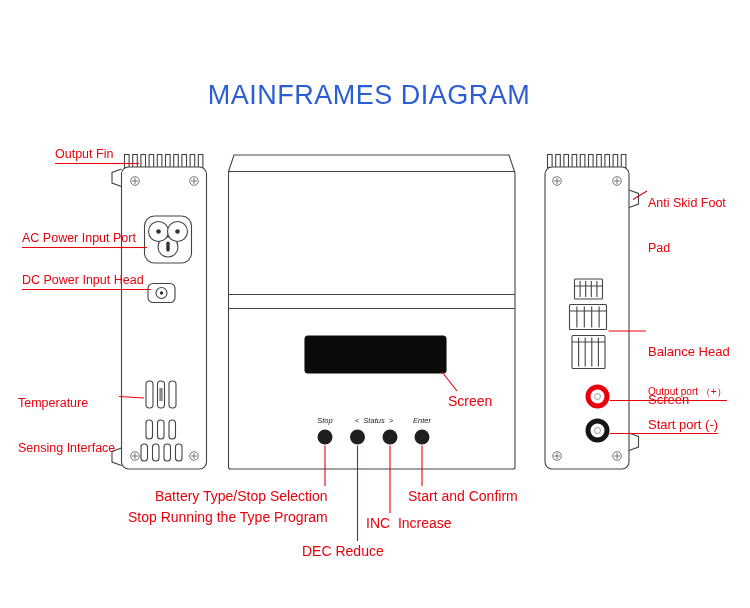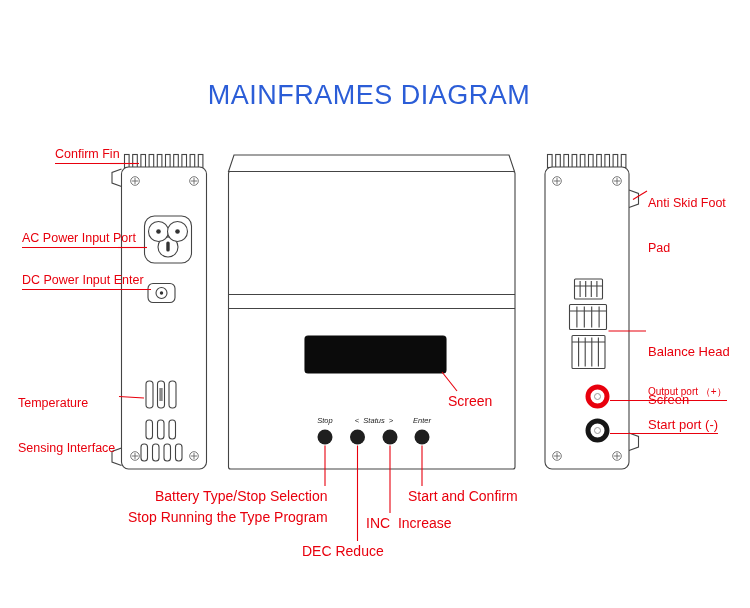--- a/index.html
+++ b/index.html
@@ -170,23 +170,23 @@
       <line x1="442" y1="372" x2="457" y2="391"></line>
       <line x1="325" y1="445.5" x2="325" y2="486"></line>
       <line x1="357.5" y1="445.5" x2="357.5" y2="541"></line>
       <line x1="390" y1="445.5" x2="390" y2="513"></line>
       <line x1="422" y1="445.5" x2="422" y2="486"></line>
     </g>
   </svg>
 
   <div class="title">MAINFRAMES DIAGRAM</div>
 
-  <div class="callout u" style="left:55px;top:147px">Confirm Fin</div>
+  <div class="callout u" style="left:55px;top:147px">Output Fin</div>
   <div class="callout u" style="left:22px;top:231px">AC Power Input Port</div>
-  <div class="callout u" style="left:22px;top:273px">DC Power Input Enter</div>
+  <div class="callout u" style="left:22px;top:273px">DC Power Input Head</div>
 
   <div class="callout" style="left:18px;top:366px">
     <div>Temperature</div>
     <div>Sensing Interface</div>
   </div>
 
   <div class="callout" style="left:648px;top:166px">
     <div>Anti Skid Foot</div>
     <div>Pad</div>
   </div>

